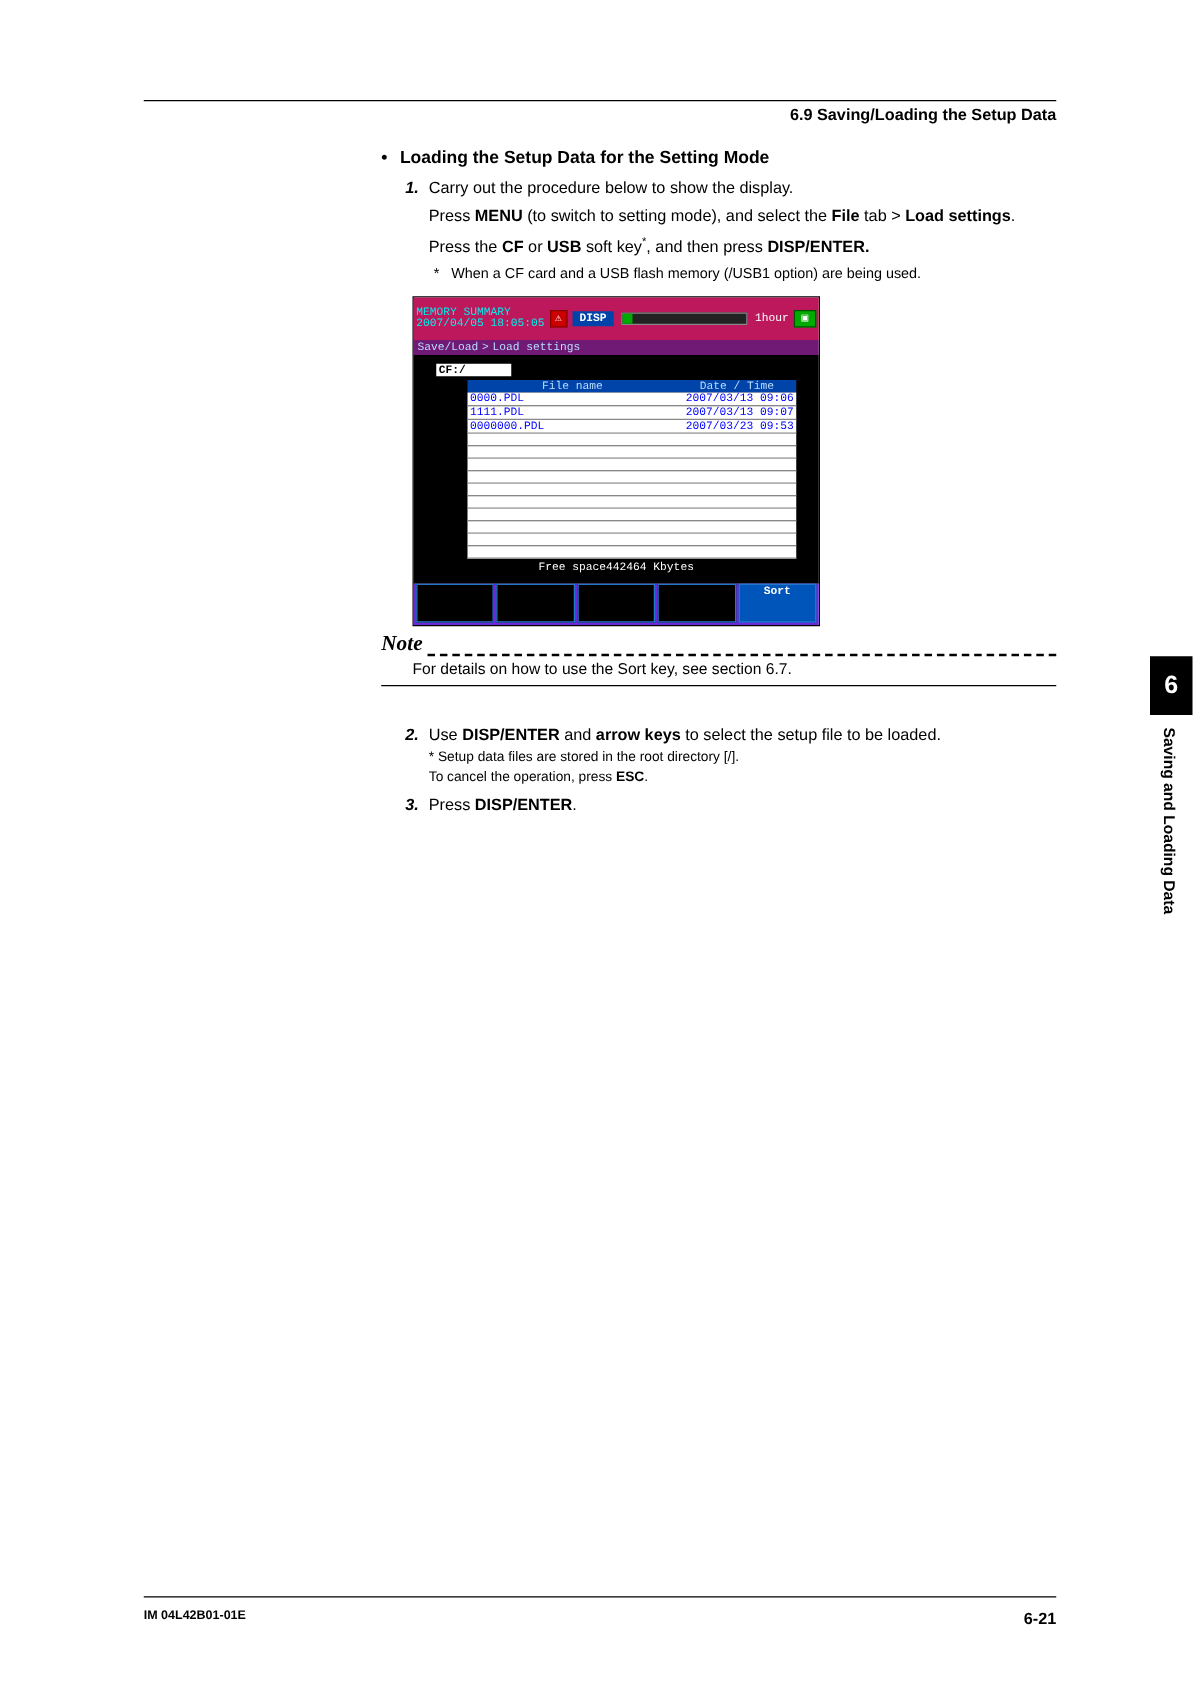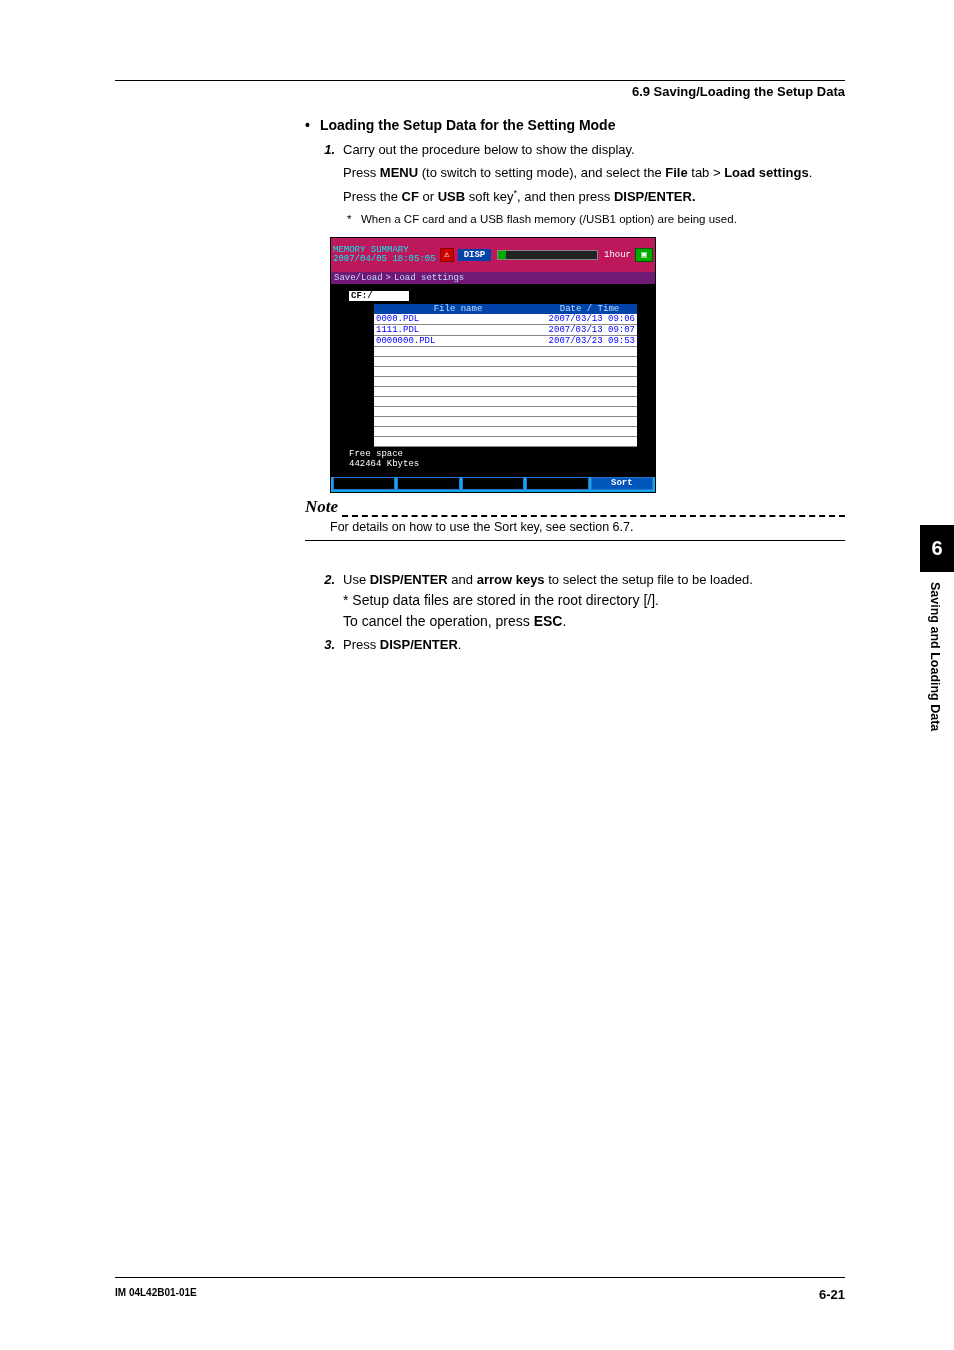--- a/index.html
+++ b/index.html
@@ -41,30 +41,30 @@
   .dev-body { background:#000; padding:4px 6px; }
   .dev-path { background:#fff; color:#000; width:60px; padding:0 2px; margin:3px 12px; font-weight:bold;}
   .dev-table { margin:0 12px;padding-left:25px;}
   .dev-th { background:#04a; color:#bdf; display:flex; }
   .dev-th .c1 { flex:1; text-align:center; padding:0 2px;}
   .dev-th .c2 { width:95px; text-align:center; padding:0 2px;}
   .dev-tr { display:flex; background:#fff; color:#00f; border-bottom:1px solid #888;}
   .dev-tr .c1 { flex:1; padding:0 2px;}
   .dev-tr .c2 { width:95px; text-align:right; padding:0 2px;}
   .dev-empty { background:#fff; height:10px; border-bottom:1px solid #888;}
-  .dev-free { display:flex; justify-content:center; color:#fff; margin:2px 12px 4px;flex-direction:column; }
-  .dev-soft { display:flex; height:15px; gap:2px; padding:0 2px 2px;background:#0ea5e9;}
+  .dev-free { display:flex; justify-content:center; color:#fff; margin:2px 12px 4px; }
+  .dev-soft { display:flex; height:33px; gap:2px; padding:0 2px 2px;background:#6d28d9;}
   .dev-soft .k { flex:1; border:1px solid #27c; background:#000;}
   .dev-soft .k.on { background:#05b; color:#fff; text-align:center; font-weight:bold;}
   .note-row { display:flex; align-items:flex-end; gap:4px; margin-top:4px; margin-left:190px;}
   .note-lbl { font-style: italic; font-weight: bold; font-family: Georgia, 'Times New Roman', serif; font-size:17px; }
   .note-dash { flex:1; border-bottom:2px dashed #000; height:9px;}
   .note-body { margin-left:215px; font-size:12.5px; padding:3px 0 6px;}
   .note-end { border-top:1.5px solid #000; margin-left:190px; margin-bottom:30px;}
-  .sub { font-size:14px; margin-left:12px; line-height:1.5;}
+  .sub { font-size:11px; margin-left:12px; line-height:1.5;}
   .side-tab { position:absolute; right:0; top:525px; width:34px;}
   .tab-blk { background:#000; color:#fff; text-align:center; font-size:20px; font-weight:bold; padding:12px 0;}
   .tab-txt { writing-mode: vertical-rl; font-size:12.5px; font-weight:bold; padding:10px 8px 0;}
   .footer { position:absolute; left:115px; bottom:48px; width:730px; border-top:1.5px solid #000; padding-top:9px; display:flex; justify-content:space-between; font-size:11px;}
   .footer .l { font-weight:bold; font-size:10px;}
   .footer .r { font-weight:bold; font-size:13px;}
   .cy { color:#0ee;}
 </style>
 </head>
 <body>

